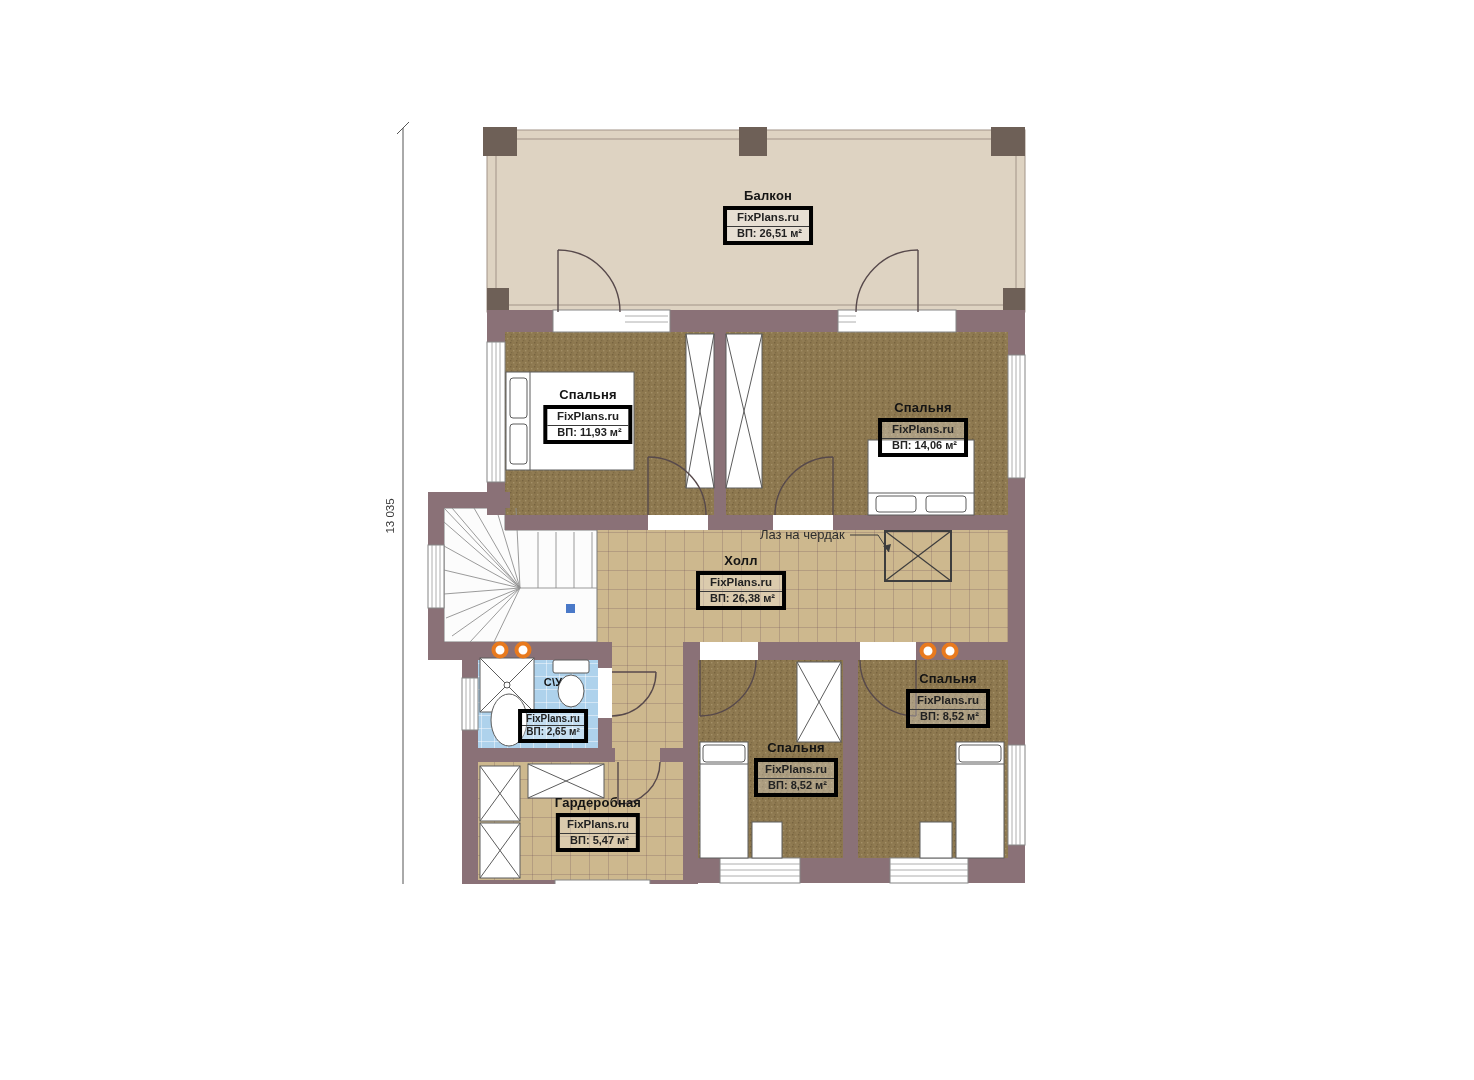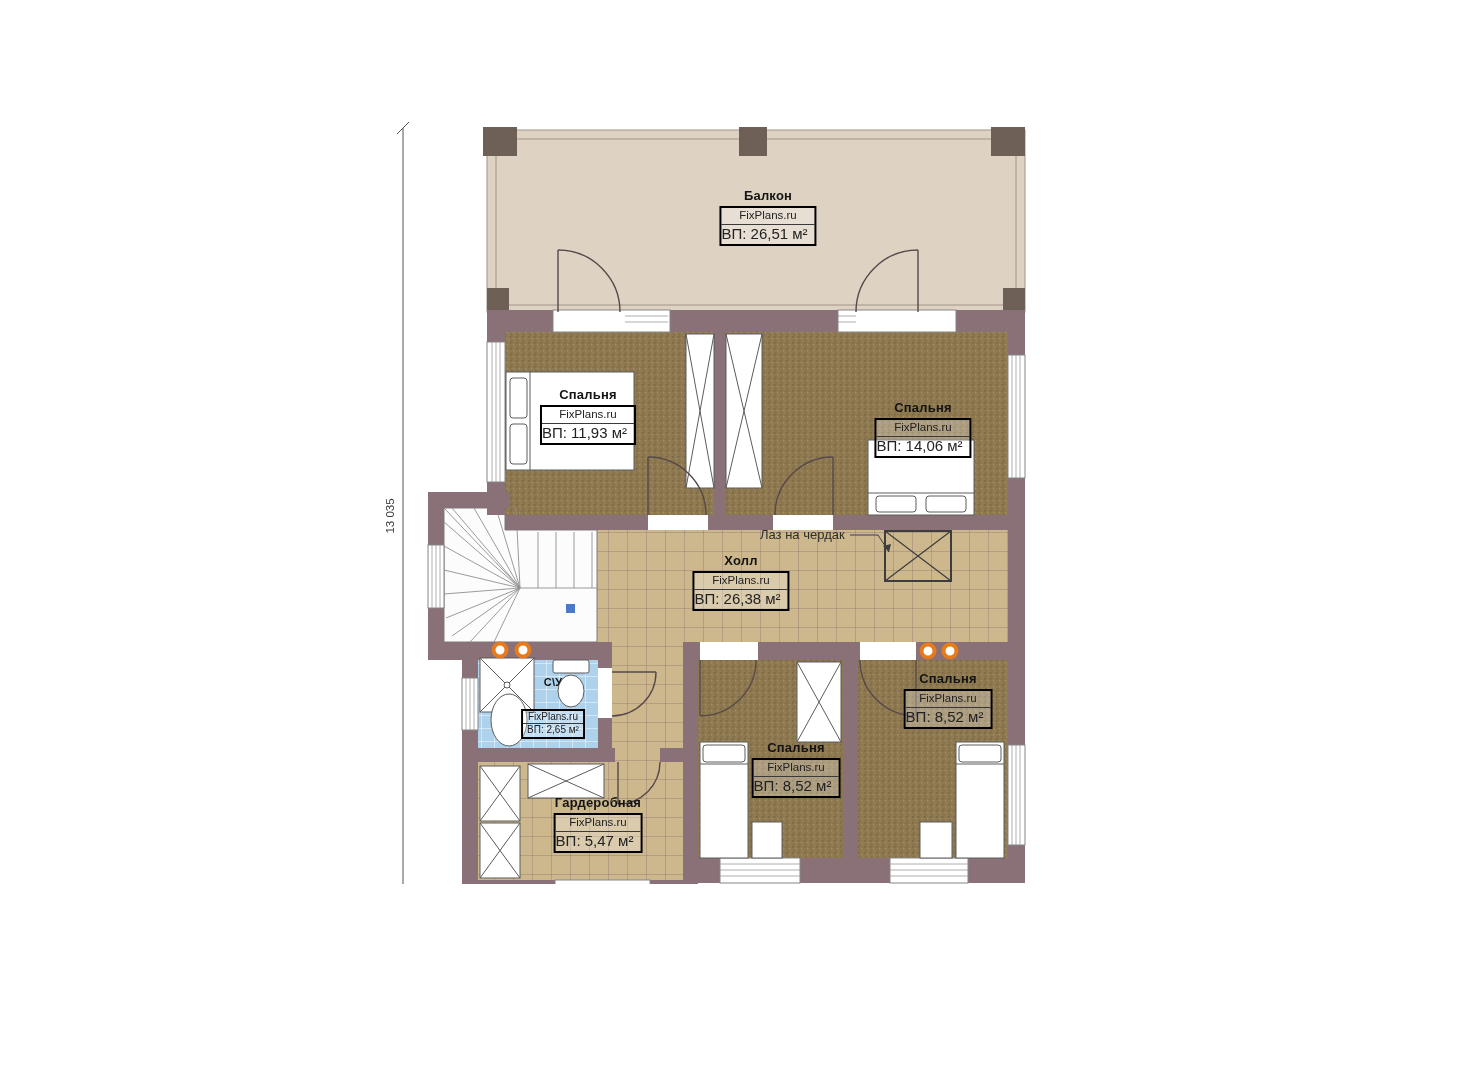--- a/index.html
+++ b/index.html
@@ -7,23 +7,23 @@
     position:relative;width:1474px;height:884px;background:#ffffff;overflow:hidden;
     font-family:"Liberation Sans", sans-serif;
   }
   .stage svg{position:absolute;left:0;top:0;}
   
   .room-label{
     position:absolute;transform:translateX(-50%);text-align:center;
     color:#1c1c1c;line-height:1.25;z-index:5;white-space:nowrap;
   }
   .room-name{font-weight:bold;font-size:13px;letter-spacing:.2px;margin-bottom:2px;color:#141414;}
-  .room-box{display:inline-block;border:2px solid #000000;background:rgba(255,255,255,0.28);}
+  .room-box{display:inline-block;border:4px solid #000000;background:rgba(255,255,255,0.28);font-weight:bold;}
   .room-brand{font-size:11.5px;padding:0 7px 1px 7px;border-bottom:1px solid #3a3a3a;color:#222;}
-  .room-area{font-size:15px;padding:0 7px 1px 0;color:#222;}
+  .room-area{font-size:11px;padding:0 7px 1px 10px;color:#222;}
   .room-label.small .room-name{font-size:11px;margin-bottom:19px;}
   .room-label.small .room-brand,.room-label.small .room-area{font-size:10px;padding:0 4px;}
   
   .annotation{
     position:absolute;font-size:13px;color:#2e2e2e;z-index:5;white-space:nowrap;
   }
   
   .dim-label{position:absolute;font-size:11.5px;color:#3c3c3c;z-index:5;white-space:nowrap;}
   .dim-label.vertical{transform:rotate(-90deg);transform-origin:center center;}
 </style>

